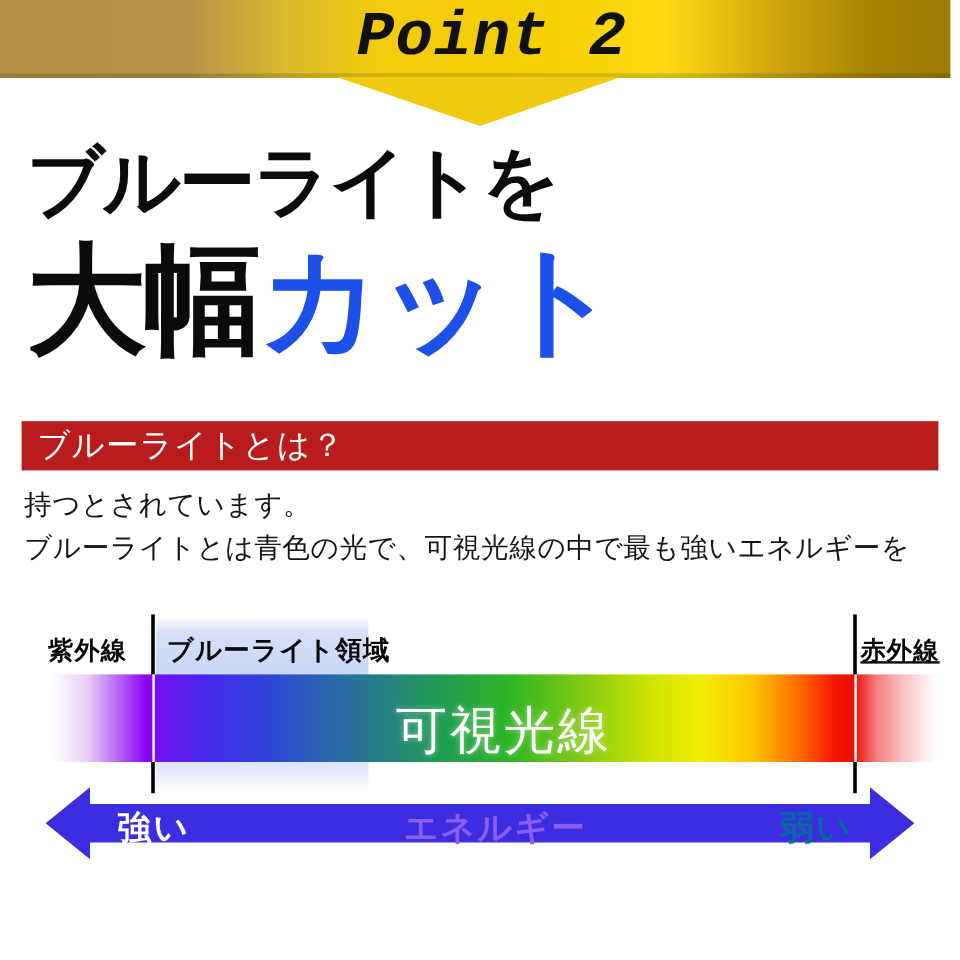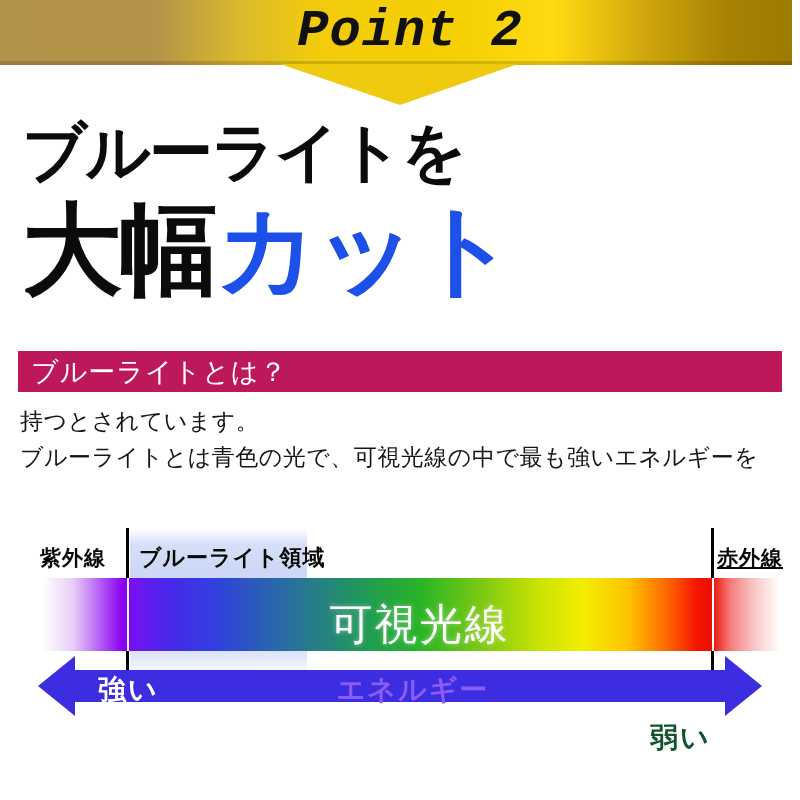--- a/index.html
+++ b/index.html
@@ -32,21 +32,21 @@
   }
   .section-bar .t{
     font-size:27px;line-height:41px;padding-left:13px;font-weight:500;letter-spacing:1px;
   }
   
   .body-text{
     position:absolute;left:20px;top:403px;width:760px;
     font-size:23px;line-height:36px;color:#161616;font-weight:500;letter-spacing:0.5px;
   }
   
-  .fig{position:absolute;left:0;top:16px;width:800px;height:633px;pointer-events:none;border-radius:26px;}
+  .fig{position:absolute;left:0;top:0;width:800px;height:633px;pointer-events:none;border-radius:26px;}
   .highlight-box{position:absolute;left:130px;top:513px;width:177px;height:147px;}
   .fig-label{
     position:absolute;top:528px;font-size:21px;font-weight:bold;color:#0a0a0a;letter-spacing:1px;
   }
   .uv{left:40px;} .ir{left:717px;text-decoration:underline;}
   .bl-label{position:absolute;left:139px;top:527px;font-size:22px;font-weight:bold;color:#0a0a0a;letter-spacing:1px;}
   .tick{position:absolute;top:512px;width:3px;height:149px;}
   .tick.left{left:126px;} .tick.right{left:711px;}
   .band{position:absolute;left:20px;top:562px;width:760px;height:73px;}
   .band-divider{position:absolute;top:562px;width:2px;height:73px;background:#ffffff;}
@@ -73,21 +73,21 @@
   </div>
   <svg class="chevron" viewBox="0 0 238 41" aria-hidden="true">
     <polygon points="0,0 238,0 120,41" fill="#f0ca0e"></polygon>
   </svg>
 
   <div class="headline">
     <div class="l1">ブルーライトを</div>
     <div class="l2"><span>大幅</span><span style="color: rgb(28, 80, 232);">カット</span></div>
   </div>
 
-  <div class="section-bar" style="background: #be185d; color: rgb(255, 255, 255);">
+  <div class="section-bar" style="background: #b91c1c; color: rgb(255, 255, 255);">
     <div class="t">ブルーライトとは？</div>
   </div>
 
   <div class="body-text">
     <div>持つとされています。</div>
     <div>ブルーライトとは青色の光で、可視光線の中で最も強いエネルギーを</div>
   </div>
 
   <div class="fig">
     <div class="highlight-box" style="background: linear-gradient(rgba(204, 216, 245, 0) 0%, rgba(204, 216, 245, 0.8) 10%, rgb(204, 216, 245) 28%, rgb(204, 216, 245) 76%, rgba(204, 216, 245, 0.35) 93%, rgba(204, 216, 245, 0) 100%);"></div>
@@ -100,15 +100,15 @@
     <div class="band-divider left"></div>
     <div class="band-divider right"></div>
     <div class="visible-label">可視光線</div>
   </div>
 
   <svg class="arrow-svg" viewBox="0 0 760 75" aria-hidden="true">
     <polygon points="18,36 55,6 55,20 705,20 705,6 742,36 705,66 705,52 55,52 55,66" fill="#3c2ee0"></polygon>
   </svg>
   <div class="arrow-label strong" style="color: rgb(255, 255, 255);">強い</div>
   <div class="arrow-label energy" style="color: #8b5cf6;">エネルギー</div>
-  <div class="arrow-label weak" style="color: #14532d; margin-top: 48px;">弱い</div>
+  <div class="arrow-label weak" style="color: #0369a1;">弱い</div>
 
 </div>
 
 </body></html>

